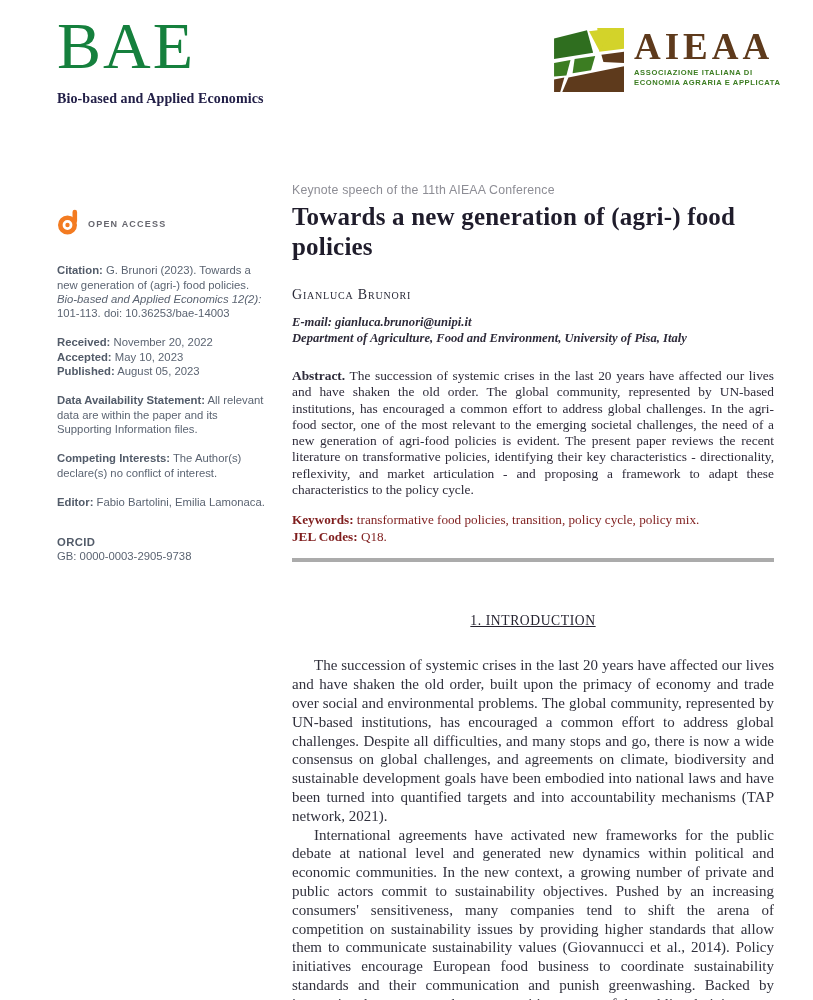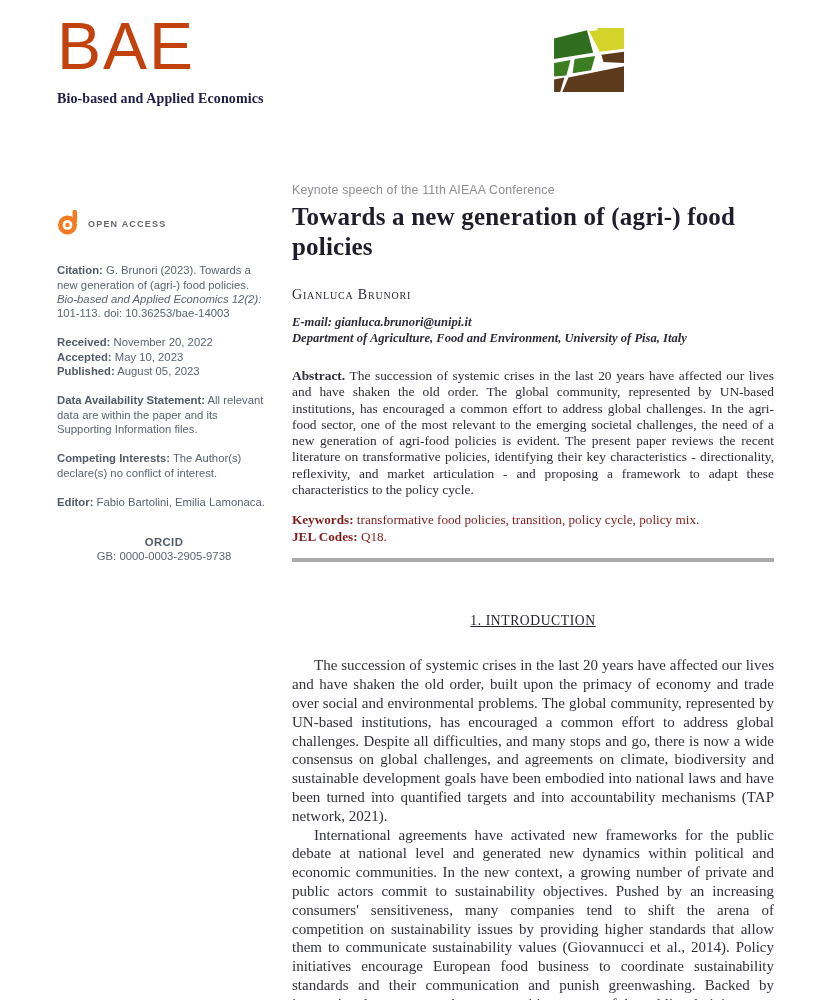--- a/index.html
+++ b/index.html
@@ -8,23 +8,23 @@
     position:relative;
     width:813px; height:1000px;
     background:#ffffff;
     overflow:hidden;
     font-family:"Liberation Serif", serif;
   }
 
   
   .bae-logo { position:absolute; left:57px; top:16px; }
   .bae-acronym {
-    font-family:Liberation Sans, sans-serif;
+    font-family:Liberation Serif, serif;
     font-size:66px; line-height:0.92; font-weight:400;
-    letter-spacing:2px; color:#c2410c;
+    letter-spacing:2px; color:#15803d;
   }
   .bae-tagline {
     font-family:"Liberation Serif", serif;
     font-size:14px; font-weight:700; color:#232048;
     margin-top:14px; letter-spacing:0.1px;text-align:right;
   }
 
   .aieaa-logo { position:absolute; left:552px; top:28px; display:flex; align-items:flex-start; }
   .aieaa-mark { width:72px; height:64px; flex:0 0 auto; }
   .aieaa-textblock { margin-left:10px; }
@@ -47,21 +47,21 @@
   }
   .oa-row { display:flex; align-items:center; margin-bottom:24px; }
   .oa-icon { width:24px; height:28px; flex:0 0 auto; }
   .oa-label {
     margin-left:7px; font-size:9px; font-weight:700;
     letter-spacing:1.2px; color:#66666e;
   }
   .sb-block { margin-bottom:15px; text-align:left; }
   .sb-label { font-weight:700; color:#525b69; }
   .sb-italic { font-style:italic; }
-  .orcid-block { margin-top:26px;text-align:center; }
+  .orcid-block { margin-top:26px; }
   .orcid-title { font-weight:700; color:#525b69; letter-spacing:0.4px; }
 
   
   .main { position:absolute; left:292px; top:183px; width:482px; color:#30303c; }
   .kicker {
     font-family:"Liberation Sans", sans-serif;
     font-size:12.3px; color:#8d8d95; letter-spacing:0.2px;
   }
   .title {
     font-family:"Liberation Serif", serif;
@@ -110,20 +110,27 @@
         <polygon points="2,10 34,2 40,24 2,30" fill="#2f6e1f"></polygon>
         <polygon points="44,0 70,0 70,20 46,23" fill="#d3d32a"></polygon>
         <polygon points="36,3 62,0 46,22" fill="#d3d32a"></polygon>
         <polygon points="2,34 18,31 14,46 2,47" fill="#3c7d22"></polygon>
         <polygon points="22,30 42,27 38,41 20,44" fill="#3c7d22"></polygon>
         <polygon points="48,26 70,23 70,34 50,33" fill="#5e3a1c"></polygon>
         <polygon points="16,48 70,37 70,62 10,62" fill="#5e3a1c"></polygon>
         <polygon points="2,50 12,48 8,62 2,62" fill="#5e3a1c"></polygon>
       </svg>
     </span>
+    <div class="aieaa-textblock">
+      <div class="aieaa-name">AIEAA</div>
+      <div class="aieaa-tagline">
+        <div>ASSOCIAZIONE ITALIANA DI</div>
+        <div>ECONOMIA AGRARIA E APPLICATA</div>
+      </div>
+    </div>
   </div>
 
   <div class="sidebar">
 
     <div class="oa-row">
       <span>
         <svg class="oa-icon" viewBox="0 0 24 28" xmlns="http://www.w3.org/2000/svg">
           <circle cx="10.5" cy="17" r="7.2" fill="none" stroke="#f37b21" stroke-width="4.6"></circle>
           <path d="M17.8 13 L17.8 4" stroke="#f37b21" stroke-width="4.6" stroke-linecap="round" fill="none"></path>
           <circle cx="10.5" cy="17" r="2.2" fill="#f37b21"></circle>

